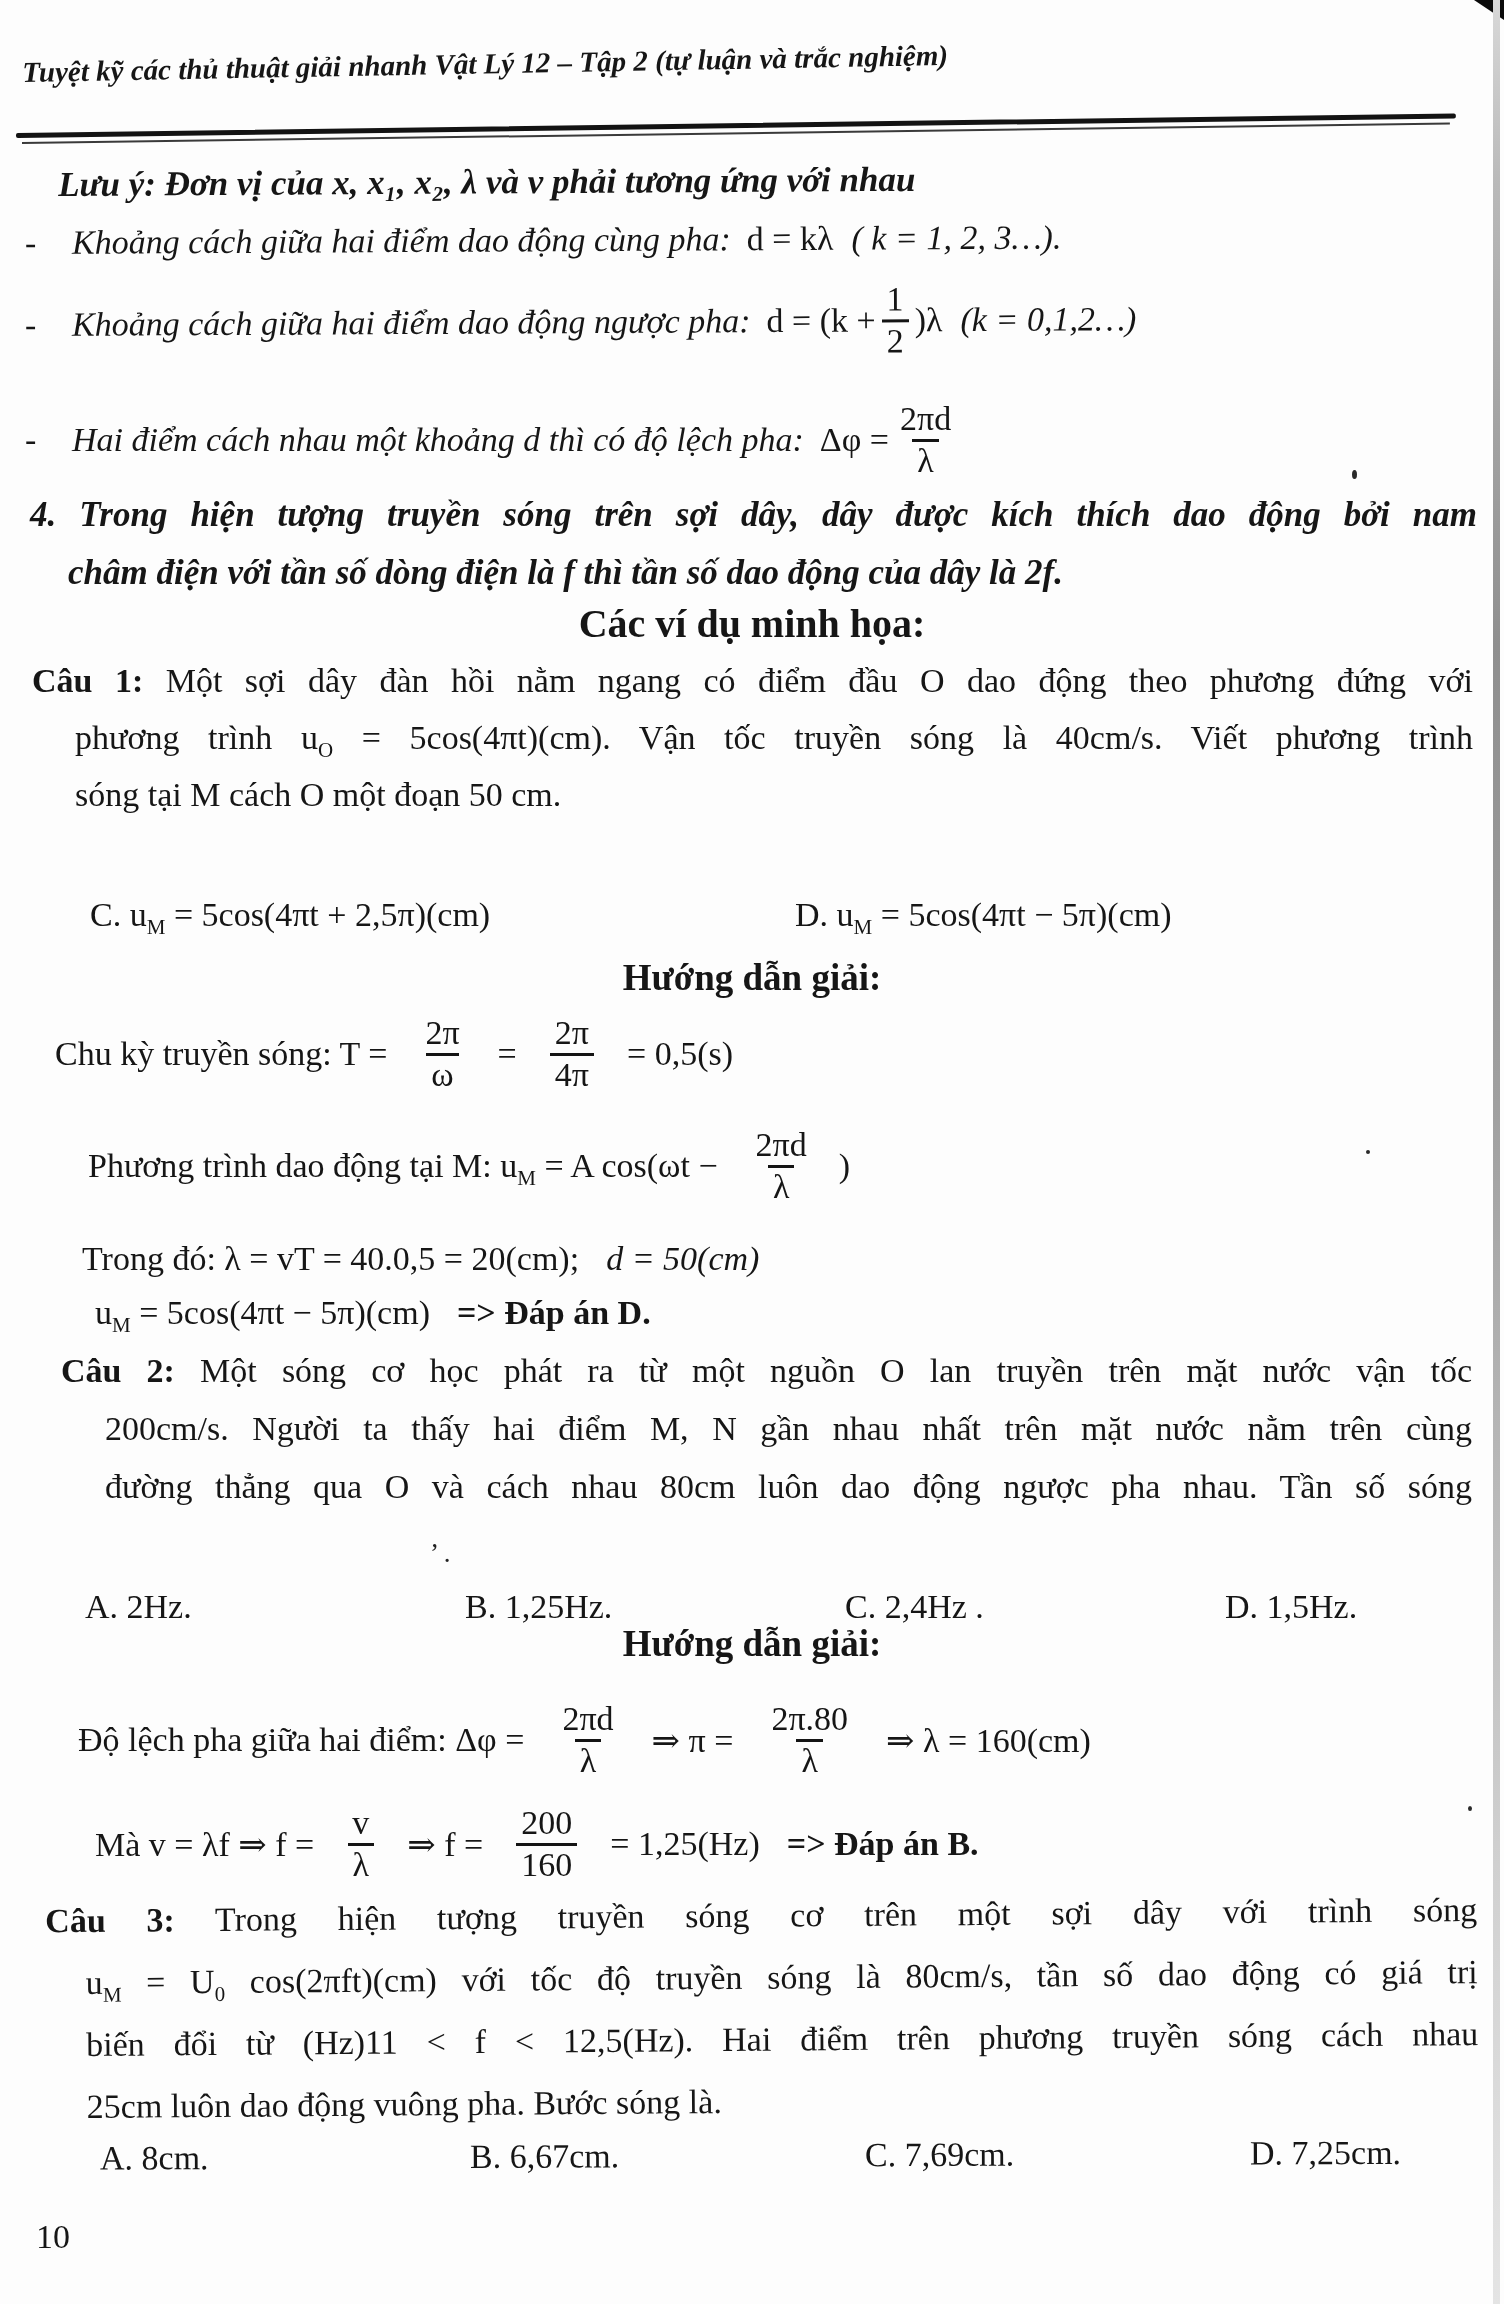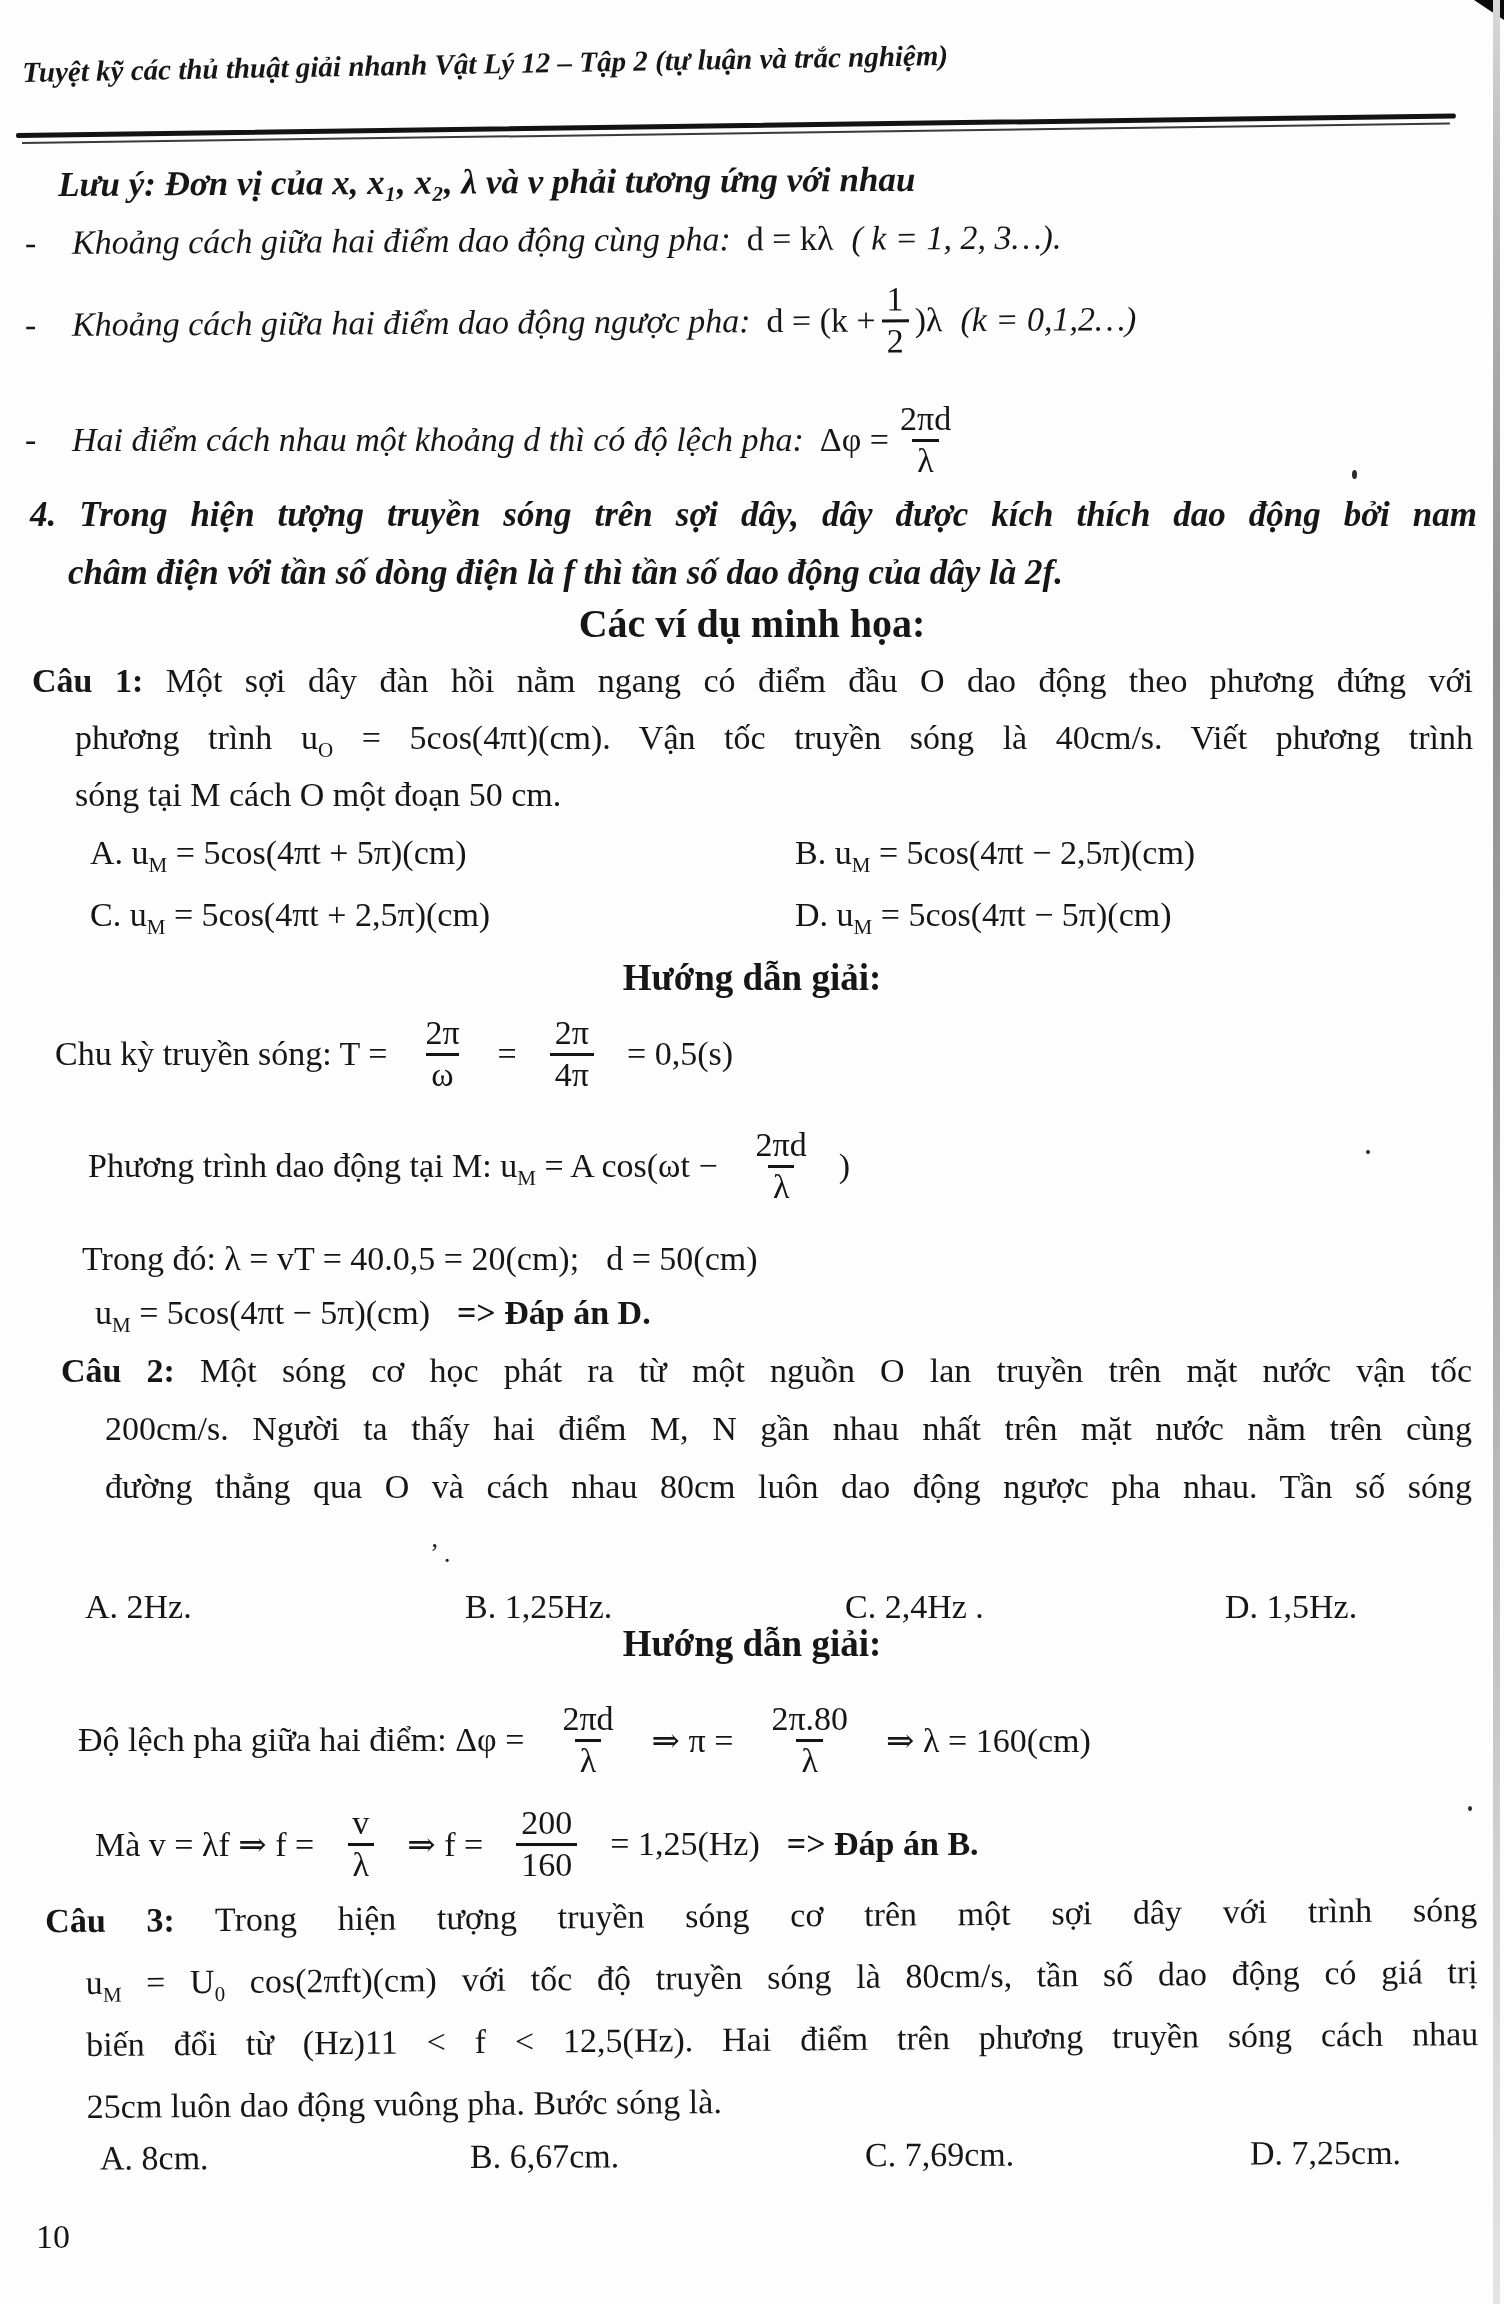--- a/index.html
+++ b/index.html
@@ -6,21 +6,21 @@
   body {
     width:1504px; height:2304px;
     background:#ffffff;
     font-family:"Liberation Serif","DejaVu Serif",serif;
     color:#161616;
     overflow:hidden;
   }
   .page { position:relative; width:1504px; height:2304px; overflow:hidden; background:#fdfdfd; }
 
   .b { font-weight:bold; }
-  .it { }
+  .it { font-style:italic; }
 
   .header-title {
     position:absolute; top:56px; left:22px; width:1005px;
     font-size:29px; font-weight:bold; font-style:italic; white-space:nowrap;
     transform:rotate(-1.05deg); transform-origin:left top;
   }
   .header-rule  { position:absolute; top:133px; left:16px; width:1440px; height:5px; background:#131313; border-radius:2px; transform:rotate(-0.78deg); transform-origin:left center; }
   .header-rule2 { position:absolute; top:142px; left:22px; width:1428px; height:2px; background:#3a3a3a; transform:rotate(-0.78deg); transform-origin:left center; }
 
   .luu-y {
@@ -140,24 +140,20 @@
   </div>
 
   <div class="h-center" id="heading-examples">Các ví dụ minh họa:</div>
 
   <div class="q" id="cau1">
     <div class="jl first"><span class="b">Câu 1:</span><span> Một sợi dây đàn hồi nằm ngang có điểm đầu O dao động theo phương đứng với</span></div>
     <div class="jl"><span>phương trình u</span><sub>O</sub><span> = 5cos(4πt)(cm). Vận tốc truyền sóng là 40cm/s. Viết phương trình</span></div>
     <div>sóng tại M cách O một đoạn 50 cm.</div>
   </div>
 
-  <div class="optrow" id="cau1-opts-1">
-    <span class="opt" style="left:90px"><span>A.</span> <span>u</span><sub>M</sub><span> = 5cos(4πt + 5π)(cm)</span></span>
-    <span class="opt" style="left:795px"><span>B.</span> <span>u</span><sub>M</sub><span> = 5cos(4πt − 2,5π)(cm)</span></span>
-  </div>
   <div class="optrow" id="cau1-opts-2">
     <span class="opt" style="left:90px"><span>C.</span> <span>u</span><sub>M</sub><span> = 5cos(4πt + 2,5π)(cm)</span></span>
     <span class="opt" style="left:795px"><span>D.</span> <span>u</span><sub>M</sub><span> = 5cos(4πt − 5π)(cm)</span></span>
   </div>
 
   <div class="h-center" id="heading-solution-1">Hướng dẫn giải:</div>
 
   <div class="solline" id="sol1-l1">
     <span>Chu kỳ truyền sóng: T =</span>
     <span class="frac">

